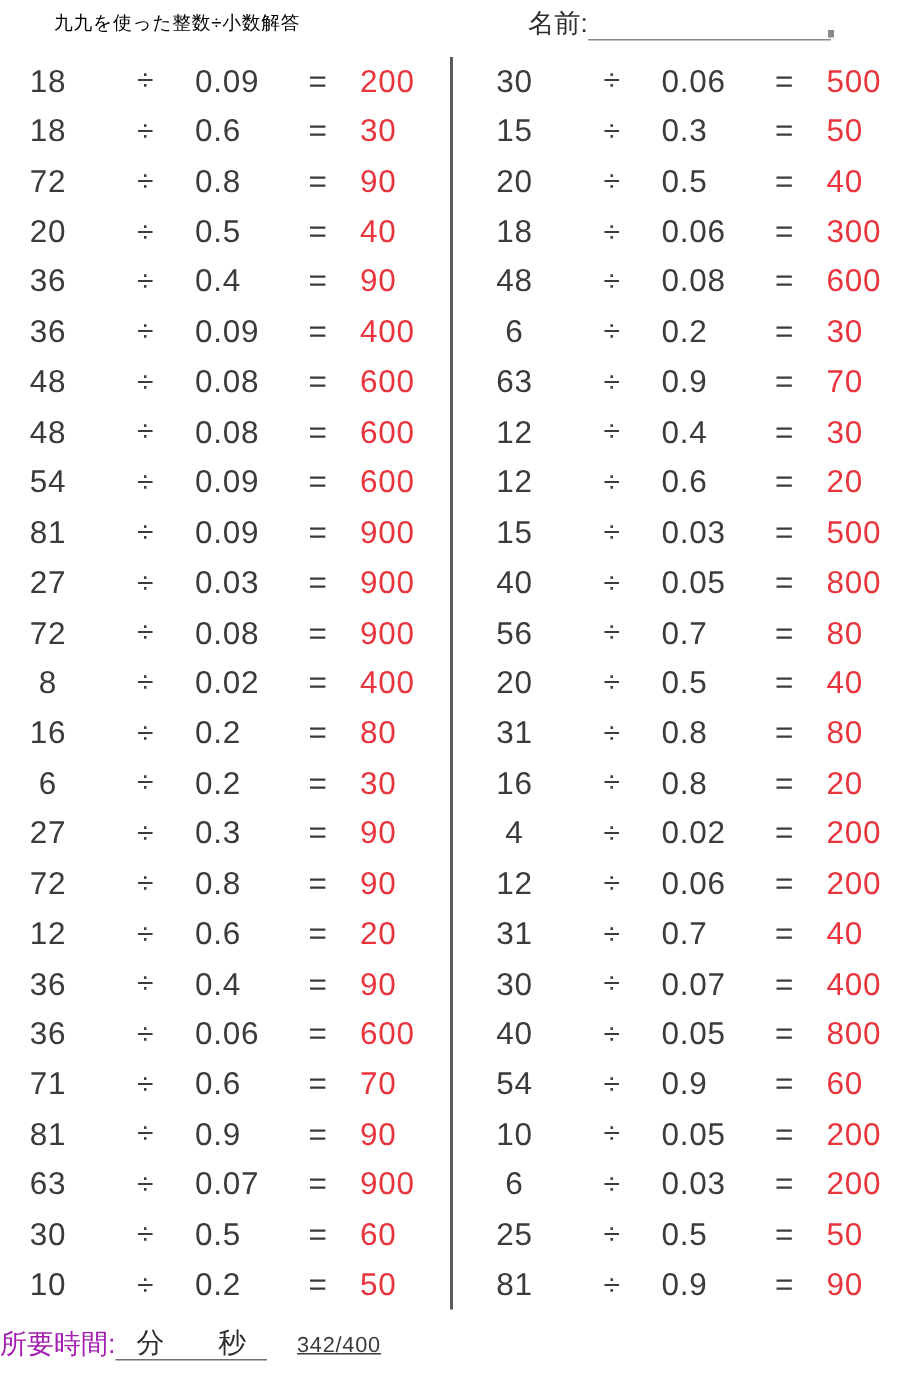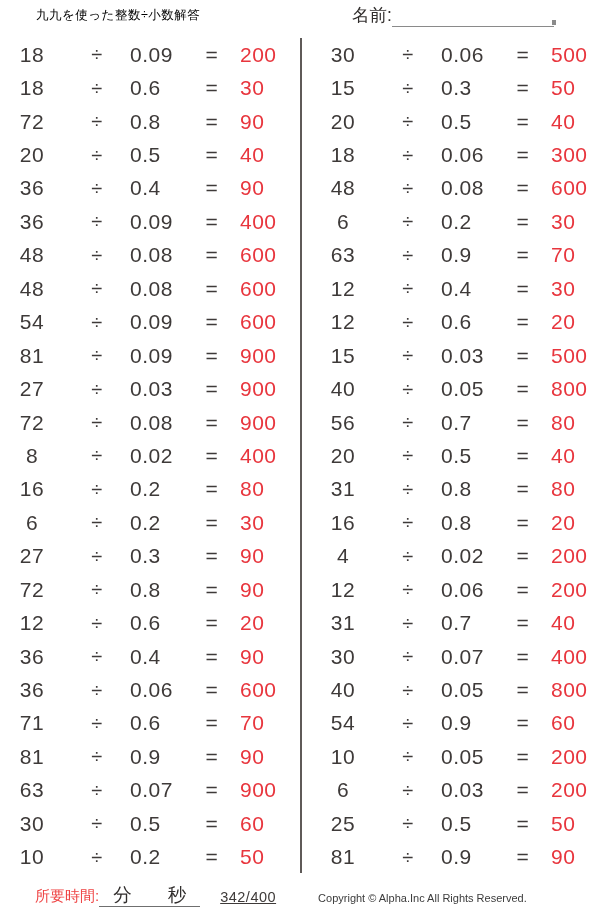--- a/index.html
+++ b/index.html
@@ -43,21 +43,21 @@
   .c-op{width:66px;text-align:center;flex:none;font-size:20px;}
   .c-b{width:62px;text-align:left;flex:none;}
   .c-eq{width:40px;text-align:center;flex:none;}
   .c-ans{padding-left:8px;color:var(--red,#e8353d);}
   
   .footer{
     position:absolute;left:0;bottom:8px;width:600px;height:26px;
     display:flex;align-items:flex-end;
   }
   .time-label{
-    margin-left:35px;font-size:15px;color:#ef4444;line-height:22px;
+    font-size:18px;color:#a21caf;line-height:22px;
   }
   .time-line{
     display:inline-flex;border-bottom:1.6px solid #6f6f6f;
     font-size:18.5px;color:#302d2c;line-height:22px;
     padding:0 14px;gap:36px;
   }
   .score{
     margin-left:20px;font-size:14.5px;color:#3e3a39;line-height:20px;
     letter-spacing:0.5px;
     text-decoration:underline;
@@ -433,14 +433,13 @@
     </div>
   </div>
 
 <div class="footer">
   <span class="time-label">所要時間:</span>
     <span class="time-line">
       <span>分</span>
       <span>秒</span>
     </span>
   <span class="score">342/400</span>
-  <span class="copyright">Copyright © Alpha.Inc All Rights Reserved.</span>
 </div>
 
 </body></html>

